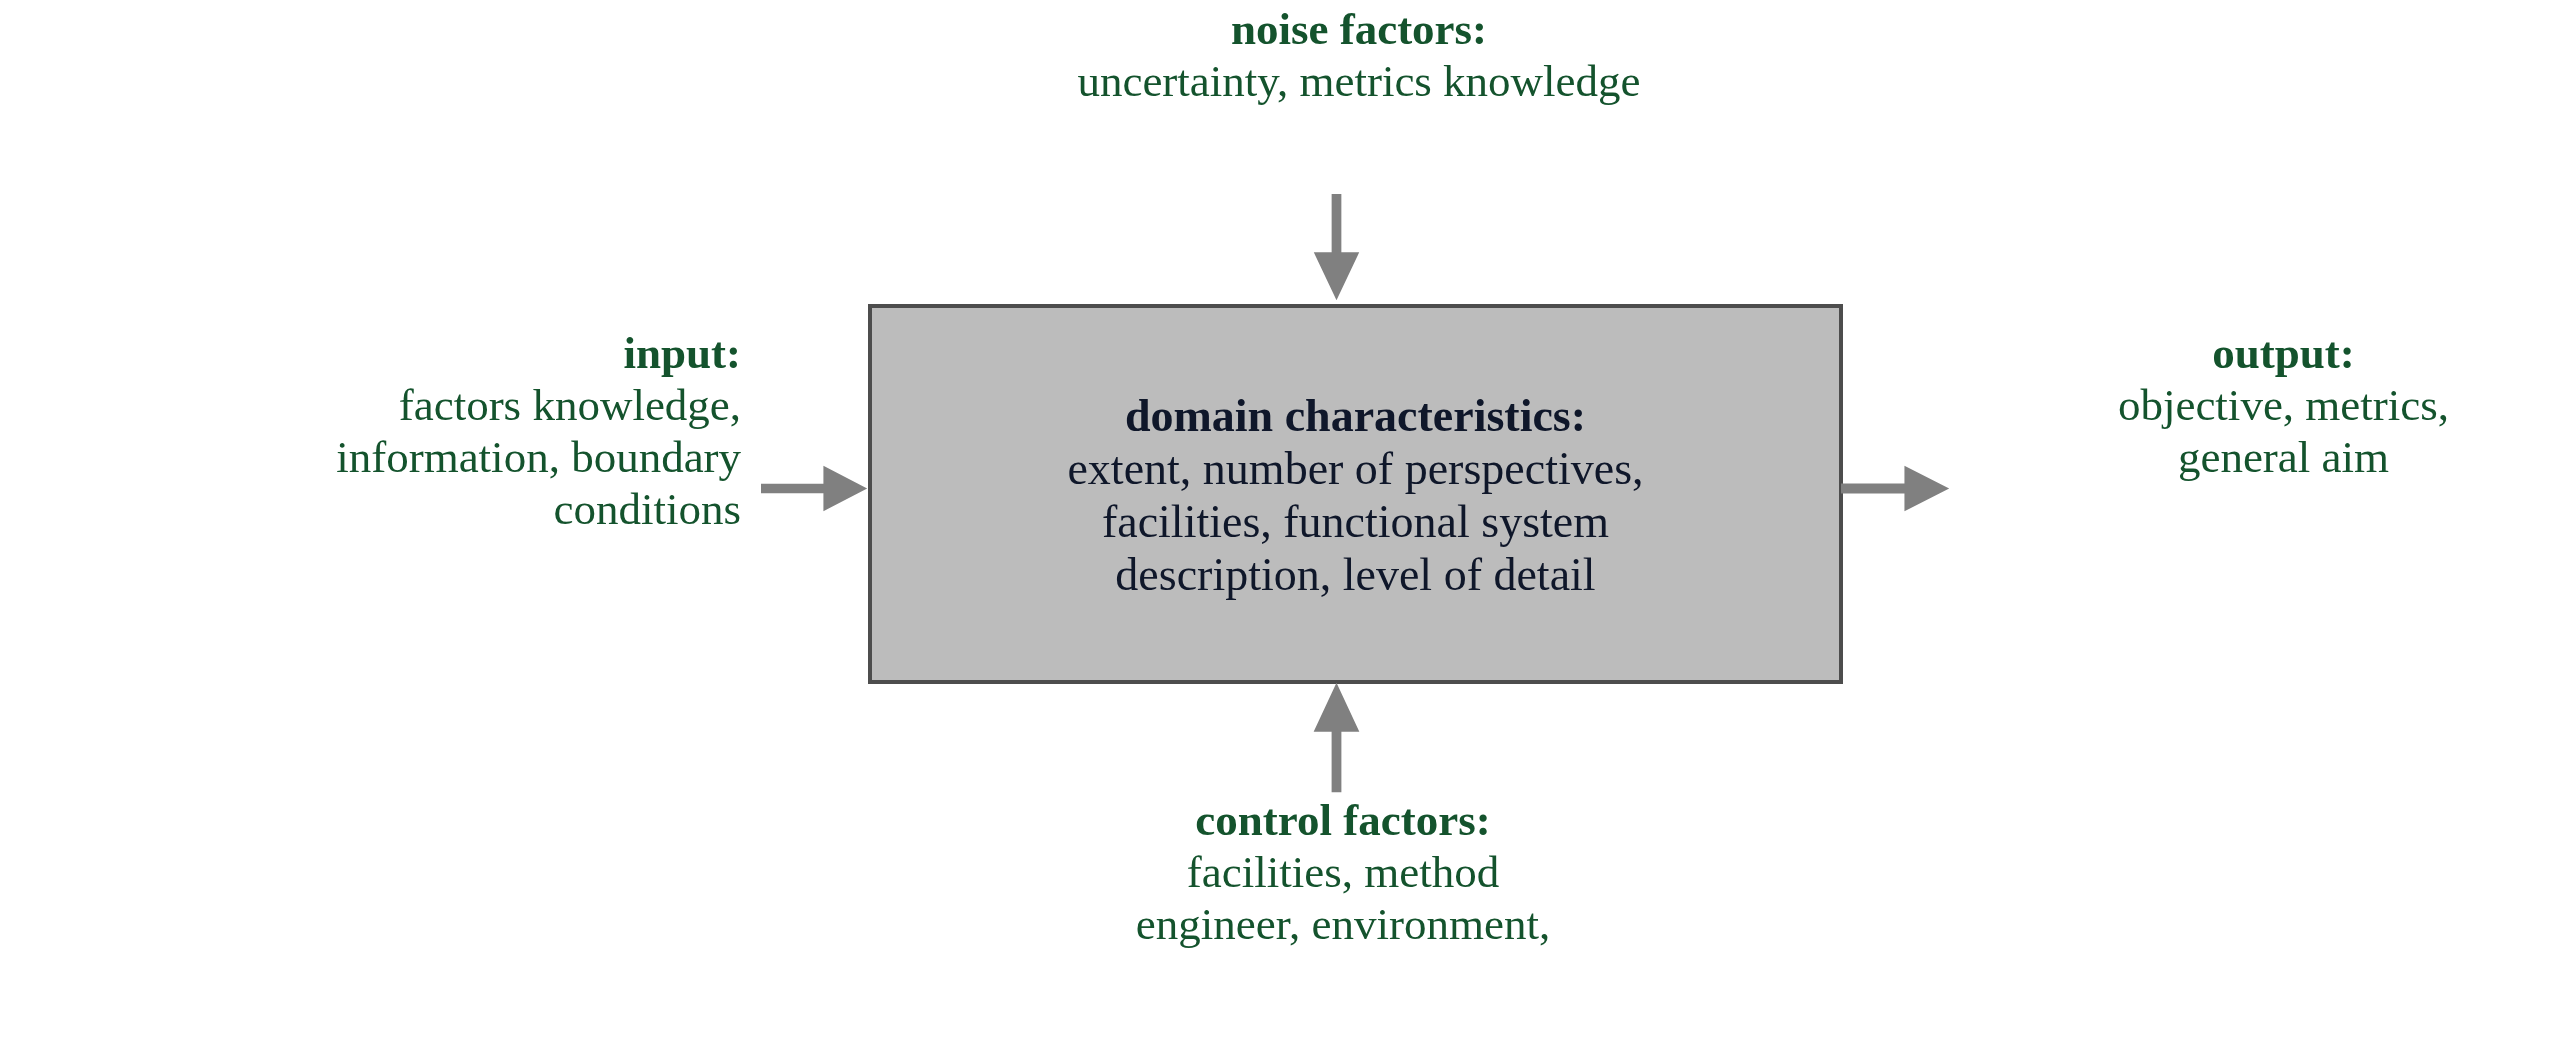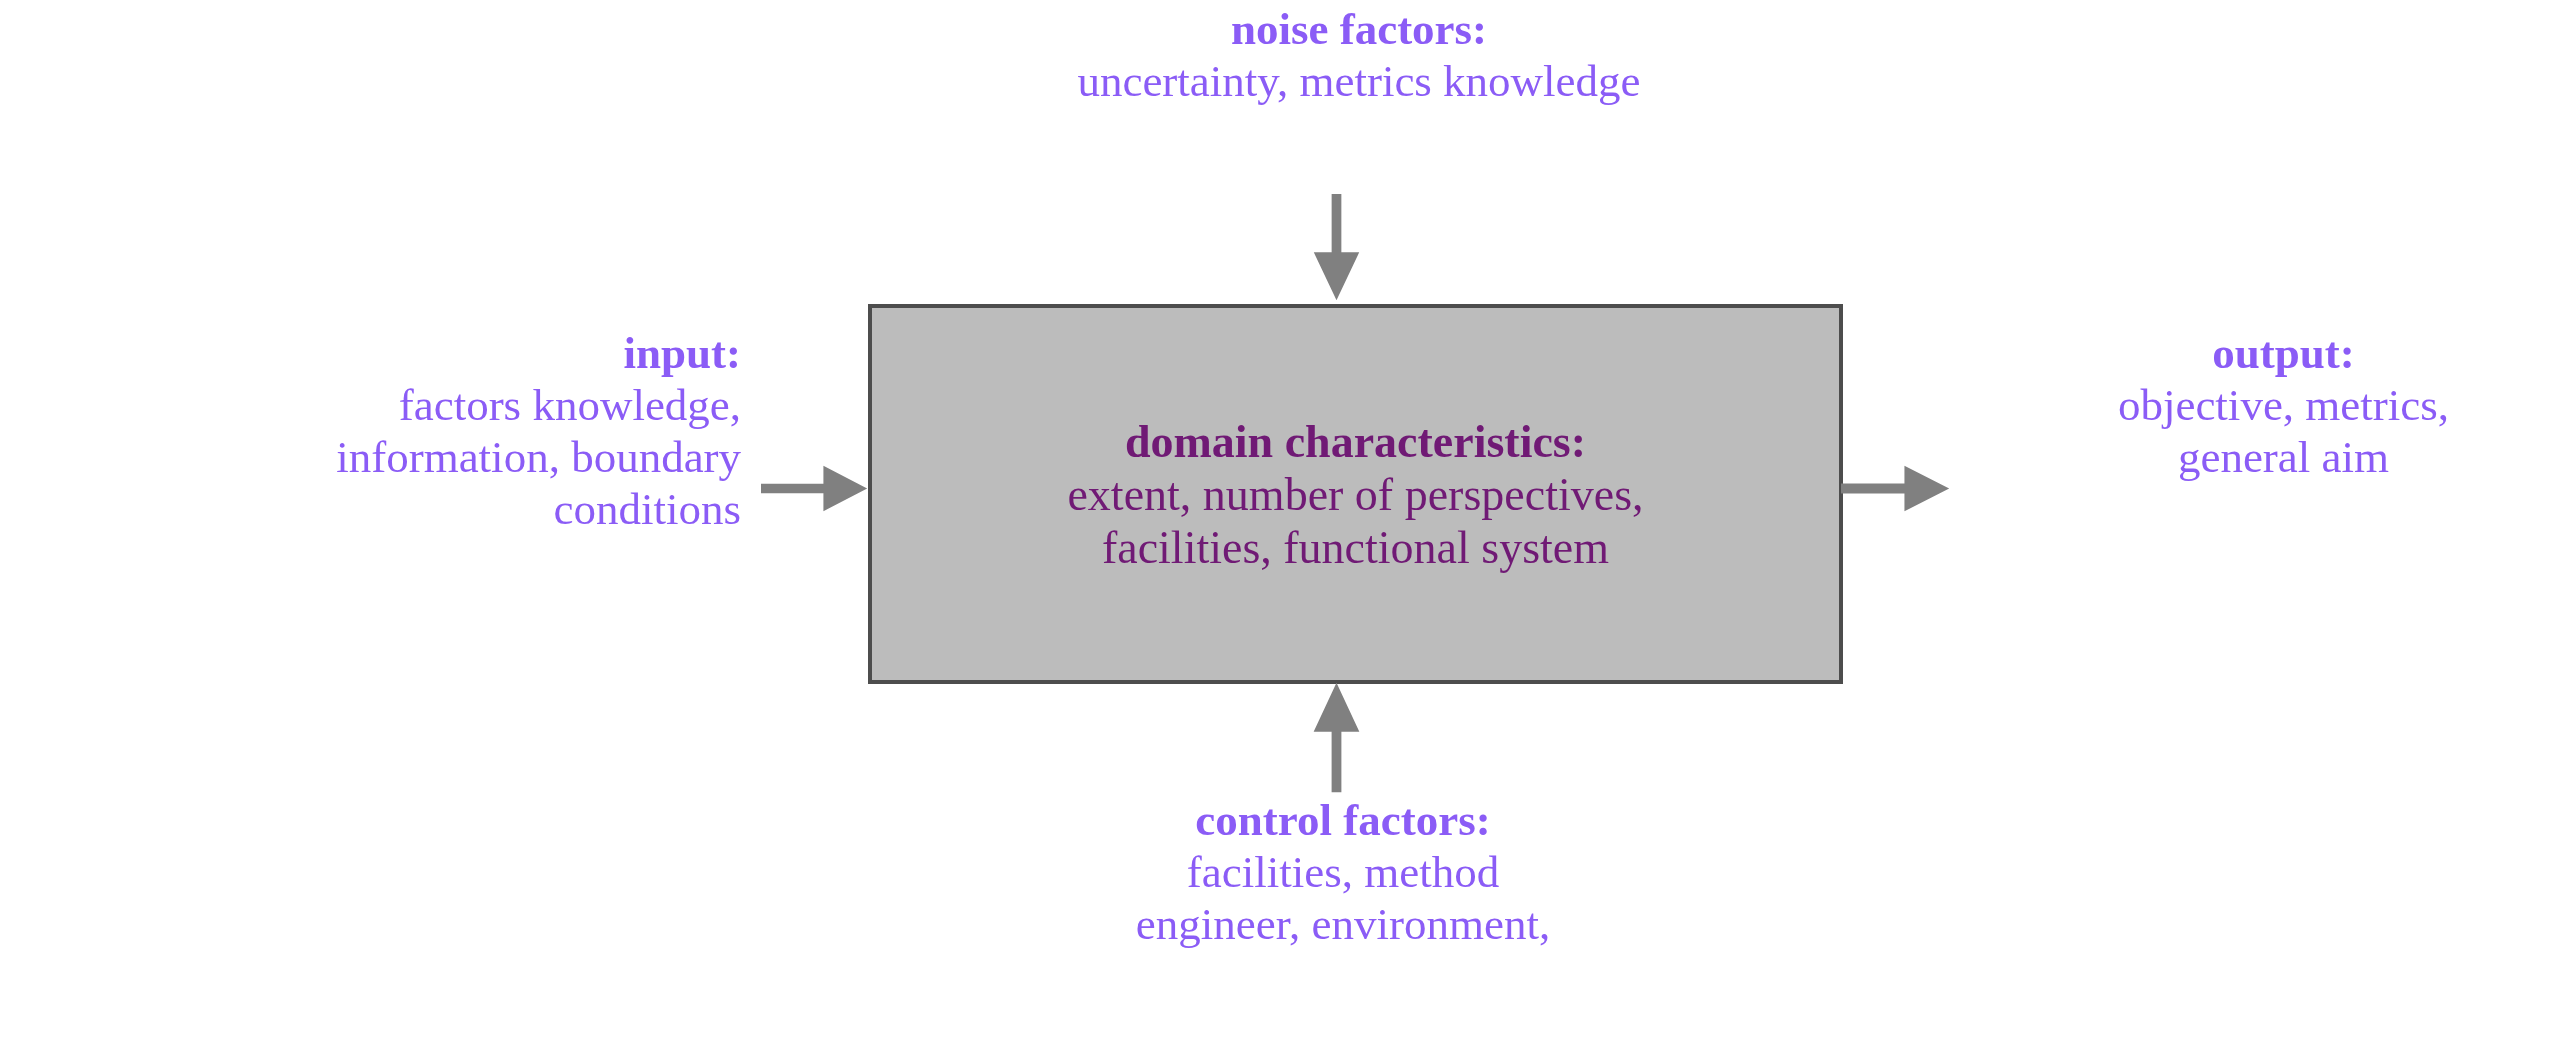--- a/index.html
+++ b/index.html
@@ -15,21 +15,21 @@
     width: 2576px;
     height: 1064px;
     background: #ffffff;
     overflow: hidden;
   }
 
   
   .label-block {
     position: absolute;
     text-align: center;
-    color: #8b5cf6;
+    color: #14532d;
     font-size: 45px;
     line-height: 52px;
     white-space: nowrap;
   }
   .label-block .hdr {
     display: block;
     font-weight: bold;
   }
   .label-block .ln {
     display: block;
@@ -70,21 +70,21 @@
     background: #bcbcbc;
     border: 4.9px solid #4d4d4d;
     display: flex;
     flex-direction: column;
     align-items: center;
     justify-content: center;
     padding-top: 1.6px;
   }
   #domain-box .box-line {
     display: block;
-    color: #701a75;
+    color: #0f172a;
     font-size: 46px;
     line-height: 53px;
     white-space: nowrap;
   }
   #domain-box .box-hdr {
     font-weight: bold;
   }
 
   
   .arrow {
@@ -123,20 +123,21 @@
   <div class="label-block" id="control-label">
     <span class="hdr">control factors:</span>
     <span class="ln">facilities, method</span>
     <span class="ln">engineer, environment,</span>
   </div>
 
   <div id="domain-box">
     <span class="box-line box-hdr">domain characteristics:</span>
     <span class="box-line">extent, number of perspectives,</span>
     <span class="box-line">facilities, functional system</span>
+    <span class="box-line">description, level of detail</span>
   </div>
 
   <div class="arrow" id="arrow-input">
     <svg width="107" height="49" viewBox="0 0 132 60">
       <path d="M 0 24 L 77 24 L 77 2 L 131 30 L 77 58 L 77 36 L 0 36 Z" fill="#808080"></path>
     </svg>
   </div>
 
   <div class="arrow" id="arrow-output">
     <svg width="109" height="49" viewBox="0 0 134 60">

